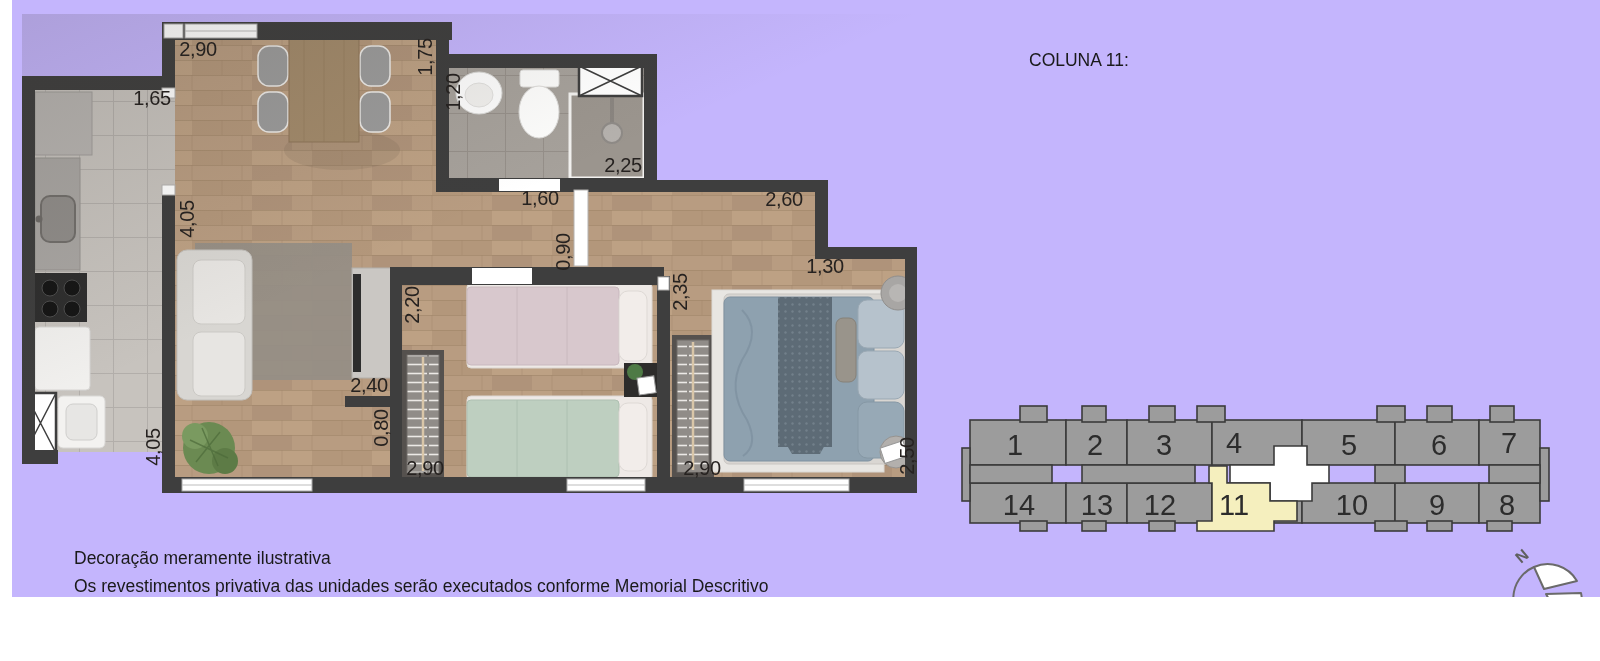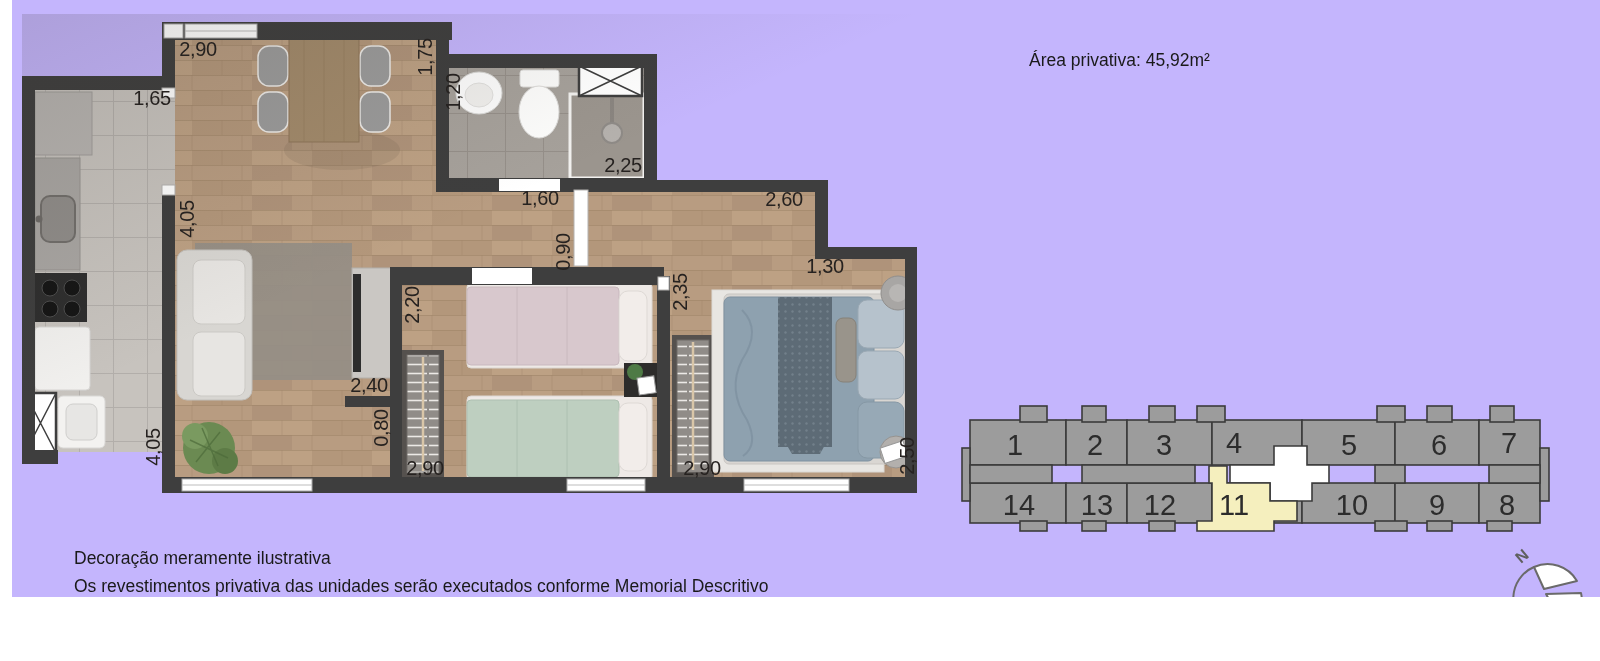--- a/index.html
+++ b/index.html
@@ -302,21 +302,21 @@
   <g fill="#ffffff" stroke="#6a6a6a" stroke-width="2" stroke-linejoin="round">
     <text class="north" x="1510" y="556" text-anchor="middle" dominant-baseline="central" transform="rotate(-40 1510 556)" stroke="none">N</text>
     <path d="M1522 567 A34 34 0 0 1 1565 581 L1532 589 Z"></path>
     <path d="M1534 594 L1569 593 A34 34 0 0 1 1554 629 Z"></path>
     <path d="M1528 599 L1549 630 A34 34 0 0 1 1520 628 Z"></path>
     <path d="M1522 567 A34 34 0 0 0 1511 622" fill="none"></path>
   </g>
 </svg>
 
 <div class="txtblock" id="header-block">
-  <div>Área privativa: 45,92m²</div>
+  <div>COLUNA 11:</div>
 </div>
 
 <div class="txtblock" id="footer-block">
   <div>Decoração meramente ilustrativa</div>
   <div>Os revestimentos privativa das unidades serão executados conforme Memorial Descritivo</div>
 </div>
 
 </div>
 
 </body></html>

